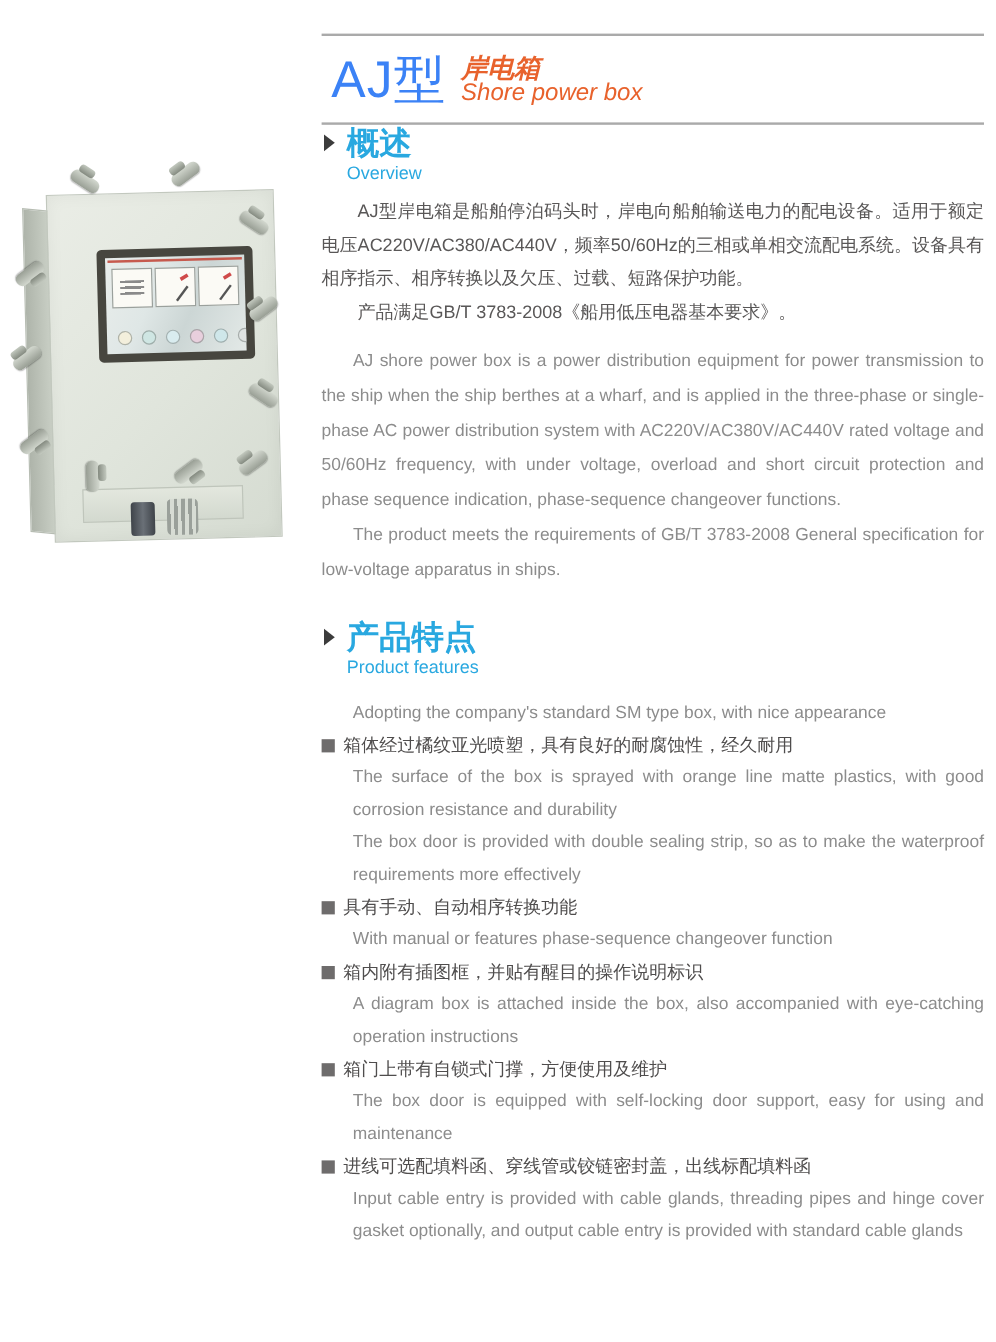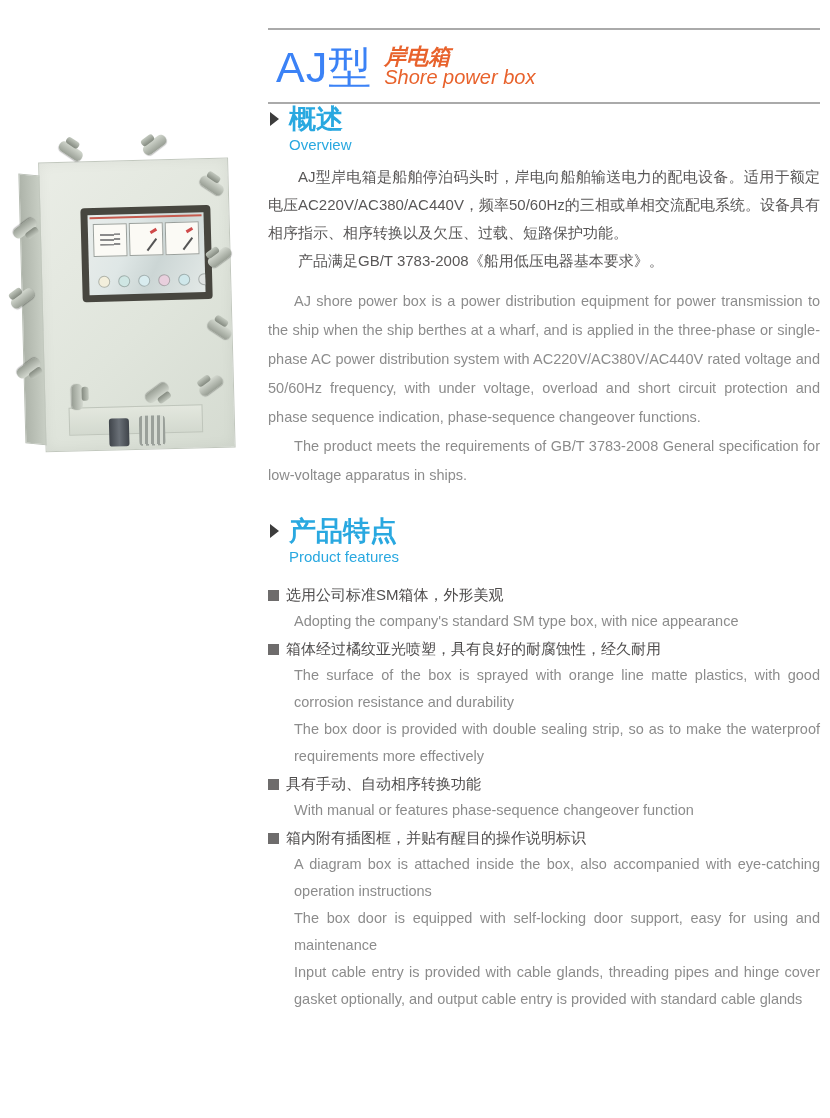--- a/index.html
+++ b/index.html
@@ -154,40 +154,41 @@
       <div class="sec-head">
         <div class="arrow-icon"></div>
         <div>
           <div class="sec-title-cn">产品特点</div>
           <div class="sec-title-en">Product features</div>
         </div>
       </div>
 
       <ul class="features-list">
         <li>
-          <div class="feat-cn"><span class="bullet-square"></span><span>选用公司标准SM箱体，外形美观</span></div>
           <div class="feat-en">Adopting the company's standard SM type box, with nice appearance</div>
         </li>
         <li>
           <div class="feat-cn"><span class="bullet-square"></span><span>箱体经过橘纹亚光喷塑，具有良好的耐腐蚀性，经久耐用</span></div>
           <div class="feat-en">The surface of the box is sprayed with orange line matte plastics, with good corrosion resistance and durability</div>
         </li>
         <li>
           <div class="feat-en">The box door is provided with double sealing strip, so as to make the waterproof requirements more effectively</div>
         </li>
         <li>
           <div class="feat-cn"><span class="bullet-square"></span><span>具有手动、自动相序转换功能</span></div>
           <div class="feat-en">With manual or features phase-sequence changeover function</div>
         </li>
         <li>
           <div class="feat-cn"><span class="bullet-square"></span><span>箱内附有插图框，并贴有醒目的操作说明标识</span></div>
           <div class="feat-en">A diagram box is attached inside the box, also accompanied with eye-catching operation instructions</div>
         </li>
         <li>
+          <div class="feat-cn"><span class="bullet-square"></span><span>箱门上带有自锁式门撑，方便使用及维护</span></div>
           <div class="feat-en">The box door is equipped with self-locking door support, easy for using and maintenance</div>
         </li>
         <li>
+          <div class="feat-cn"><span class="bullet-square"></span><span>进线可选配填料函、穿线管或铰链密封盖，出线标配填料函</span></div>
           <div class="feat-en">Input cable entry is provided with cable glands, threading pipes and hinge cover gasket optionally, and output cable entry is provided with standard cable glands</div>
         </li>
       </ul>
     </div>
   </div>
 </div>
 
 </body></html>

